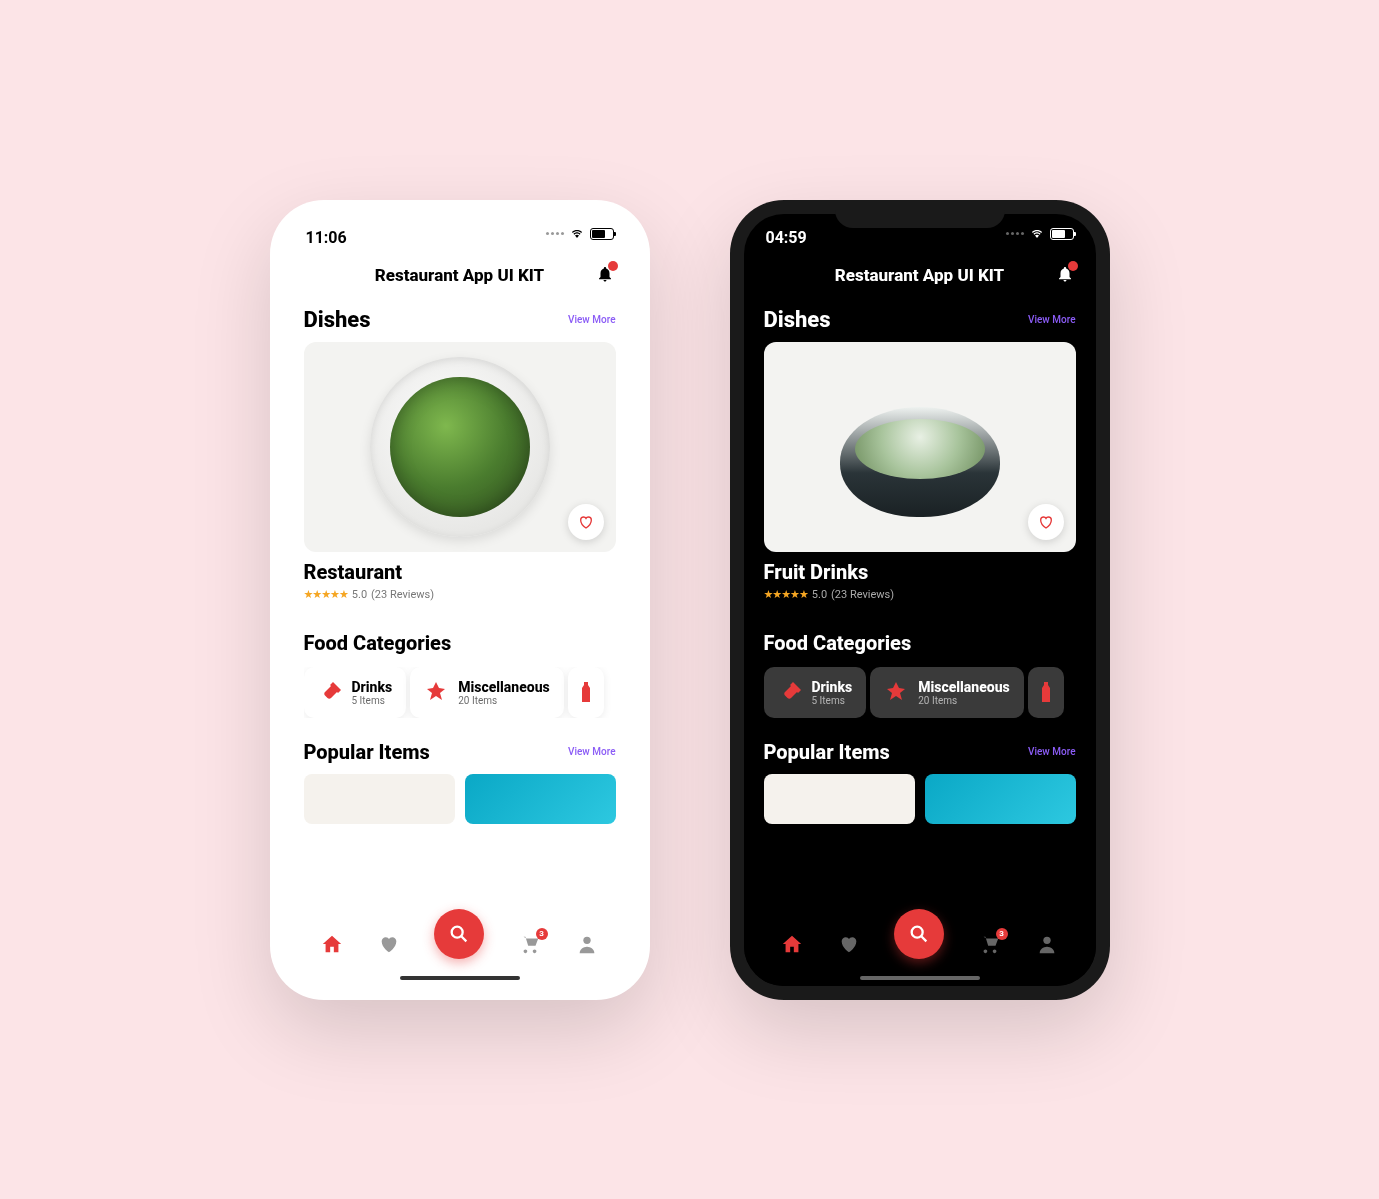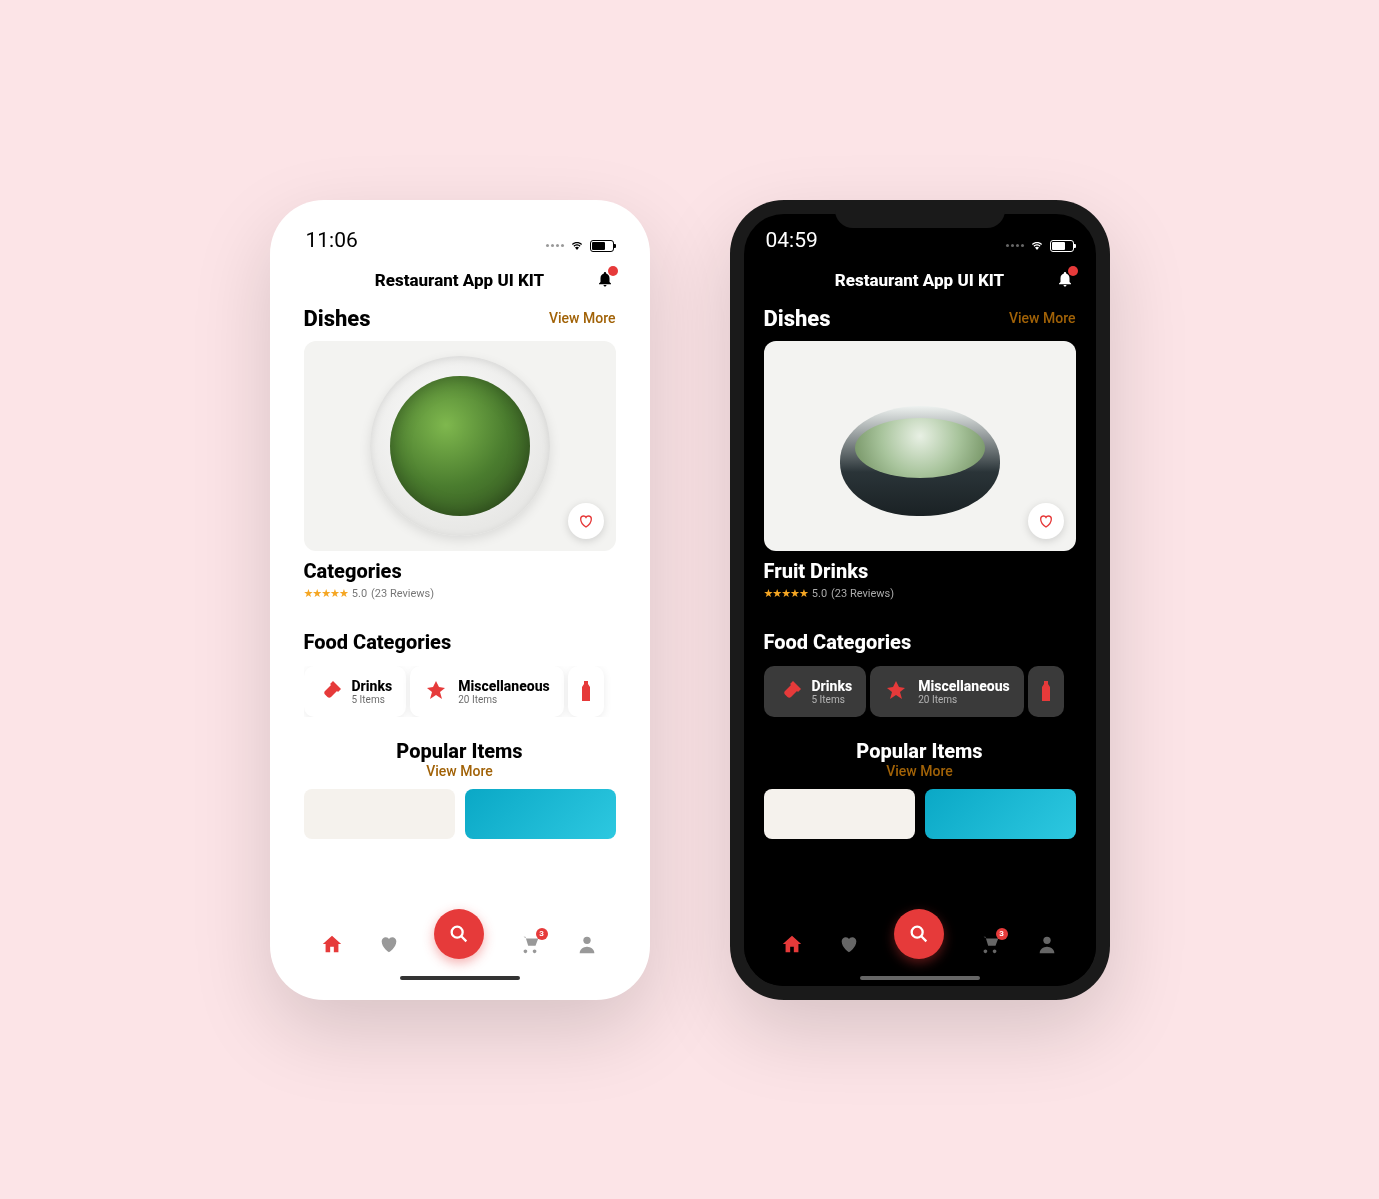--- a/index.html
+++ b/index.html
@@ -4,37 +4,37 @@
 <style>
 *{margin:0;padding:0;box-sizing:border-box;font-family:-apple-system,BlinkMacSystemFont,"Segoe UI",Roboto,Helvetica,Arial,sans-serif;}
 body{background:#fce4e7;width:1379px;height:1199px;display:flex;align-items:center;justify-content:center;gap:80px;}
 .phone{width:380px;height:800px;border-radius:54px;padding:14px;position:relative;box-shadow:0 30px 80px rgba(0,0,0,0.15);}
 .phone.light{background:#fff;}
 .phone.dark{background:#1a1a1a;}
 .screen{width:100%;height:100%;border-radius:40px;overflow:hidden;position:relative;}
 .phone.light .screen{background:#fff;color:#000;}
 .phone.dark .screen{background:#000;color:#fff;}
 .notch{position:absolute;top:0;left:50%;transform:translateX(-50%);width:170px;height:28px;background:#1a1a1a;border-radius:0 0 18px 18px;z-index:10;}
-.status-bar{display:flex;justify-content:space-between;align-items:flex-end;padding:14px 22px 4px;font-size:21px;font-weight:400;}
+.status-bar{display:flex;justify-content:space-between;align-items:flex-start;padding:14px 22px 4px;font-size:16px;font-weight:700;}
 .status-right{display:flex;align-items:center;gap:5px;}
 .signal-dots{display:flex;gap:2px;}
 .signal-dots span{width:3px;height:3px;border-radius:50%;background:currentColor;opacity:0.4;}
 .wifi{width:16px;height:12px;}
 .battery{width:24px;height:12px;border:1.5px solid currentColor;border-radius:3px;position:relative;}
 .battery::after{content:"";position:absolute;right:-3px;top:3px;width:2px;height:4px;background:currentColor;border-radius:0 1px 1px 0;}
 .battery-fill{position:absolute;left:1px;top:1px;height:calc(100% - 2px);width:60%;background:currentColor;border-radius:1px;}
 .header{display:flex;align-items:flex-end;justify-content:center;padding:14px 20px 10px;position:relative;}
 .app-title{font-size:17px;font-weight:800;}
 .bell-wrap{position:absolute;right:22px;top:14px;}
 .bell{width:18px;height:18px;position:relative;}
 .bell-badge{position:absolute;top:-4px;right:-4px;width:10px;height:10px;background:#e63a3a;border-radius:50%;}
 .content{padding:0 20px;height:calc(100% - 150px);overflow:hidden;}
-.section-head{display:flex;justify-content:space-between;align-items:center;margin:6px 0 10px;}
+.section-head{display:flex;justify-content:space-between;align-items:center;margin:12px 0 10px;gap:19px;}
 .section-title{font-size:22px;font-weight:800;}
-.view-more{color:#a16207;font-size:14px;font-weight:500;}
+.view-more{color:#8b5cf6;font-size:10px;font-weight:500;}
 .dish-card{border-radius:12px;overflow:hidden;position:relative;margin-bottom:8px;}
 .phone.light .dish-card{background:#f6f6f6;}
 .phone.dark .dish-card{background:#f3f3f1;}
 .dish-img{width:100%;height:210px;display:flex;align-items:center;justify-content:center;background:#f3f3f1;}
 .plate{width:180px;height:180px;border-radius:50%;background:radial-gradient(circle at 45% 40%,#fff 0%,#e8e8e6 70%);display:flex;align-items:center;justify-content:center;box-shadow:inset 0 2px 8px rgba(0,0,0,0.1),0 4px 12px rgba(0,0,0,0.1);}
 .salad{width:140px;height:140px;border-radius:50%;background:radial-gradient(circle at 40% 35%,#7fb84e 0%,#4a7c2e 50%,#2d4a1c 100%);box-shadow:inset 0 0 20px rgba(0,0,0,0.3);}
 .bowl{width:160px;height:110px;border-radius:50% 50% 48% 48%;background:linear-gradient(to bottom,#eef2f0 0%,#2a3438 60%,#1a2124 100%);display:flex;align-items:flex-start;justify-content:center;padding-top:12px;margin-top:30px;}
 .bowl-inside{width:130px;height:60px;border-radius:50%;background:radial-gradient(circle at 50% 30%,#e8f0e4 0%,#a8c49c 50%,#6b8a5a 100%);}
 .heart-btn{position:absolute;bottom:12px;right:12px;width:36px;height:36px;background:#fff;border-radius:50%;display:flex;align-items:center;justify-content:center;box-shadow:0 2px 8px rgba(0,0,0,0.15);}
 .heart{width:16px;height:16px;}
@@ -43,21 +43,21 @@
 .stars{color:#f5a623;letter-spacing:-1px;}
 .phone.light .rating-text{color:#777;}
 .phone.dark .rating-text{color:#aaa;}
 .cats-row{display:flex;gap:4px;margin-top:12px;overflow:hidden;}
 .cat-card{display:flex;align-items:center;gap:10px;padding:12px 14px;border-radius:10px;flex-shrink:0;}
 .phone.light .cat-card{background:#fff;box-shadow:0 2px 8px rgba(0,0,0,0.08);}
 .phone.dark .cat-card{background:#3a3a3a;}
 .cat-icon{width:24px;height:24px;color:#e63a3a;}
 .cat-name{font-size:14px;font-weight:800;}
 .cat-count{font-size:10px;opacity:0.6;}
-.section-head.popular{margin-top:22px;flex-direction:column;}
+.section-head.popular{margin-top:22px;}
 .popular-row{display:flex;gap:10px;margin-top:8px;height:40px;}
 .pop-item{flex:1;height:50px;border-radius:8px;}
 .pop1{background:#f5f2ed;}
 .pop2{background:linear-gradient(135deg,#0aa8c6 0%,#2dc8e0 100%);}
 .bottom-nav{position:absolute;bottom:0;left:0;right:0;height:72px;display:flex;align-items:center;justify-content:space-around;padding:0 20px 12px;}
 .phone.light .bottom-nav{background:#fff;}
 .phone.dark .bottom-nav{background:#000;}
 .nav-btn{width:24px;height:24px;display:flex;align-items:center;justify-content:center;position:relative;}
 .nav-btn.inactive{color:#999;}
 .nav-btn.active{color:#e63a3a;}
@@ -110,21 +110,21 @@
           <div class="plate">
               <div class="salad"></div>
             </div>
         </div>
         <div class="heart-btn">
           <svg class="heart" viewBox="0 0 24 24" fill="none" stroke="#e63a3a" stroke-width="2">
               <path d="M12 21s-8-5-8-12c0-2.5 2-4.5 4.5-4.5 1.7 0 3 1 3.5 2 .5-1 1.8-2 3.5-2C18 4.5 20 6.5 20 9c0 7-8 12-8 12z"></path>
             </svg>
         </div>
       </div>
-      <div class="dish-name">Categories</div>
+      <div class="dish-name">Restaurant</div>
       <div class="rating-row">
         <span class="stars">★★★★★</span>
         <span class="rating-text">5.0</span>
         <span class="rating-text">(23 Reviews)</span>
       </div>
       <div class="section-head" style="margin-top:30px">
         <span class="section-title" style="font-size:20px">Food Categories</span>
       </div>
       <div class="cats-row">
         <div class="cat-card">

